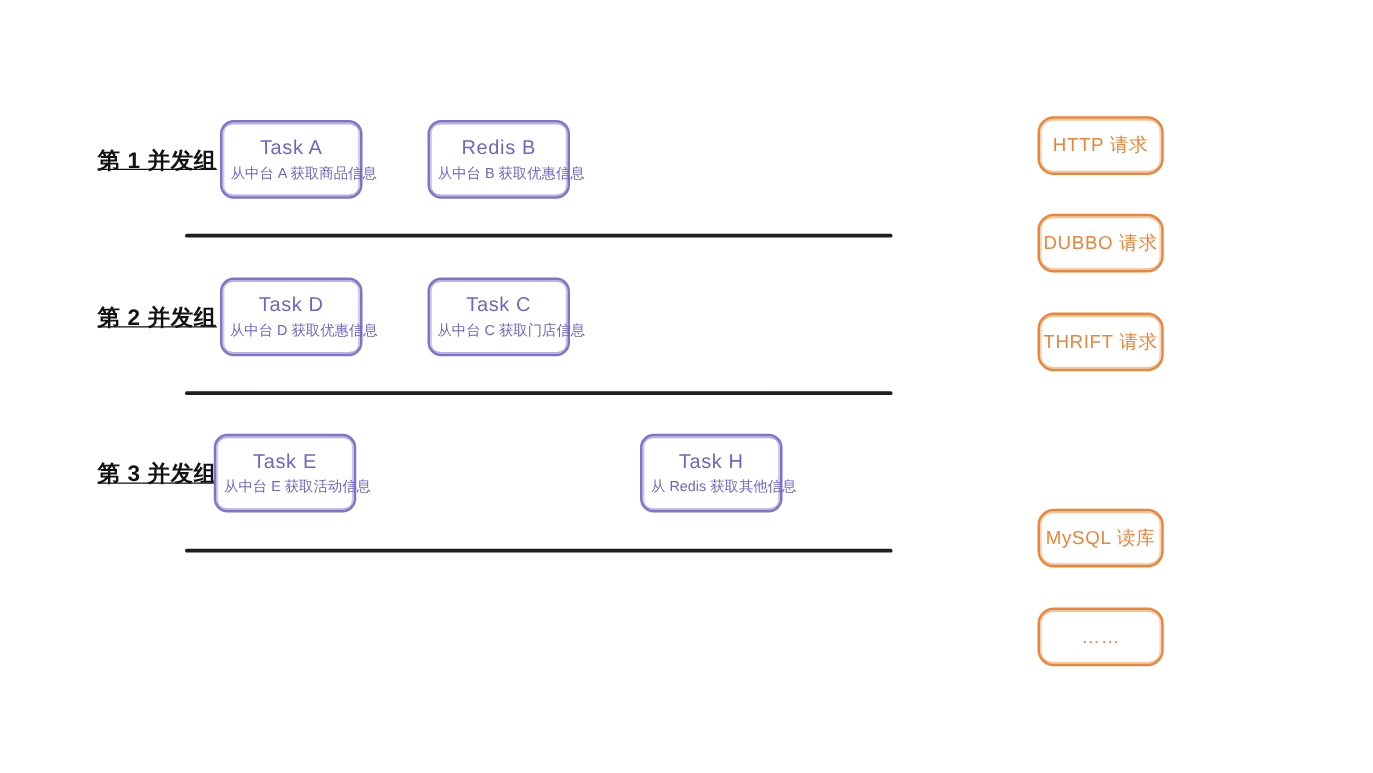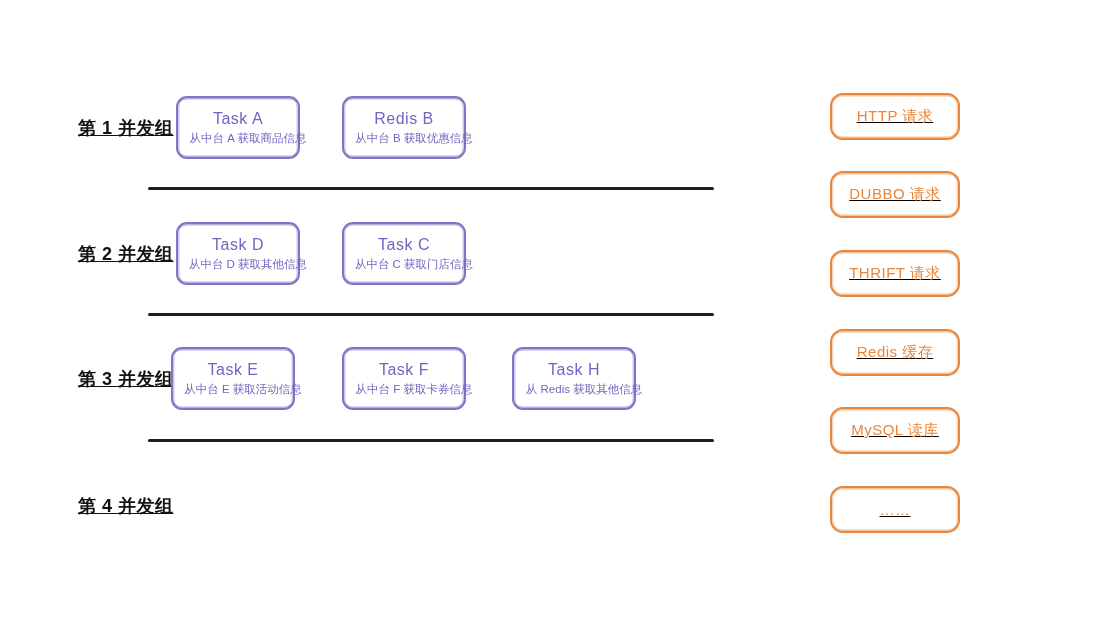--- a/index.html
+++ b/index.html
@@ -23,21 +23,21 @@
     align-items: center;
     font-size: 18px;
     font-weight: bold;
     color: var(--label, #121212);
     letter-spacing: 0.5px;
     white-space: nowrap;
     text-decoration: underline;
   }
   .task-card {
     position: absolute;
-    width: 124px;
+    width: 114px;
     height: 63px;
     box-sizing: border-box;
     border: 2.5px solid var(--purple, #7C75C8);
     border-radius: 11px;
     display: flex;
     flex-direction: column;
     align-items: center;
     justify-content: center;
     gap: 3px;
     background: #ffffff;
@@ -62,35 +62,34 @@
     position: absolute;
     left: 148px;
     width: 566px;
     height: 3px;
     background: var(--divider, #1e1e1e);
     border-radius: 2px;
   }
   .legend-card {
     position: absolute;
     left: 830px;
-    width: 130px;
+    width: 101px;
     height: 47px;
     box-sizing: border-box;
     border: 2.5px solid var(--orange, #E8873C);
     border-radius: 13px;
     display: flex;
     align-items: center;
     justify-content: center;
     background: #ffffff;
     box-shadow:
       inset 0 3px 0 -1.5px rgba(232,135,60,.5),
       inset 0 -3px 0 -1.5px rgba(232,135,60,.5),
       inset 3px 0 0 -1.5px rgba(232,135,60,.35),
       inset -3px 0 0 -1.5px rgba(232,135,60,.35);
-    text-decoration: underline;
   }
   .legend-label {
     font-size: 15px;
     color: var(--orange, #E8873C);
     letter-spacing: 0.5px;
     white-space: nowrap;
   }
 </style>
 </head>
 <body>
@@ -105,58 +104,50 @@
   <div class="task-card" style="top:96px; left:342px">
     <div class="task-title">Redis B</div>
     <div class="task-sub">从中台 B 获取优惠信息</div>
   </div>
 
   <div class="divider" style="top:187px"></div>
 
   <div class="group-label" style="top:222px">第 2 并发组</div>
   <div class="task-card" style="top:222px; left:176px">
     <div class="task-title">Task D</div>
-    <div class="task-sub">从中台 D 获取其他信息</div>
+    <div class="task-sub">从中台 D 获取优惠信息</div>
   </div>
   <div class="task-card" style="top:222px; left:342px">
     <div class="task-title">Task C</div>
     <div class="task-sub">从中台 C 获取门店信息</div>
   </div>
 
   <div class="divider" style="top:313px"></div>
 
   <div class="group-label" style="top:347px">第 3 并发组</div>
   <div class="task-card" style="top:347px; left:171px">
     <div class="task-title">Task E</div>
     <div class="task-sub">从中台 E 获取活动信息</div>
   </div>
-  <div class="task-card" style="top:347px; left:342px">
-    <div class="task-title">Task F</div>
-    <div class="task-sub">从中台 F 获取卡券信息</div>
-  </div>
   <div class="task-card" style="top:347px; left:512px">
     <div class="task-title">Task H</div>
     <div class="task-sub">从 Redis 获取其他信息</div>
   </div>
 
   <div class="divider" style="top:439px"></div>
 
-  <div class="group-label" style="top:474px">第 4 并发组</div>
 
   <div class="legend-card" style="top:93px">
     <div class="legend-label">HTTP 请求</div>
   </div>
   <div class="legend-card" style="top:171px">
     <div class="legend-label">DUBBO 请求</div>
   </div>
   <div class="legend-card" style="top:250px">
     <div class="legend-label">THRIFT 请求</div>
-  </div>
-  <div class="legend-card" style="top:329px">
-    <div class="legend-label">Redis 缓存</div>
   </div>
   <div class="legend-card" style="top:407px">
     <div class="legend-label">MySQL 读库</div>
   </div>
   <div class="legend-card" style="top:486px">
     <div class="legend-label">……</div>
   </div>
 
 </div>
 

